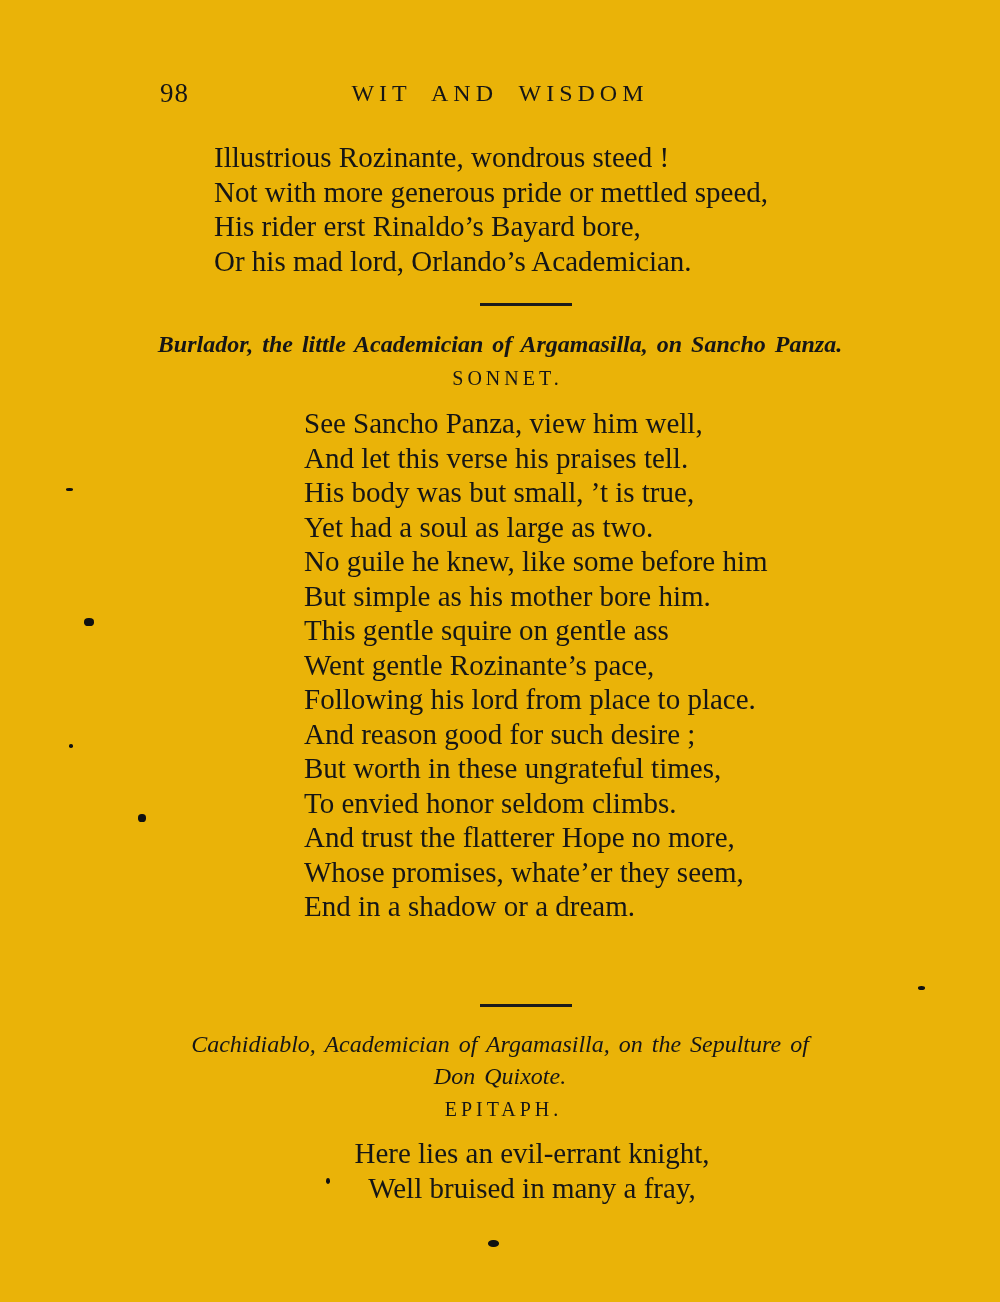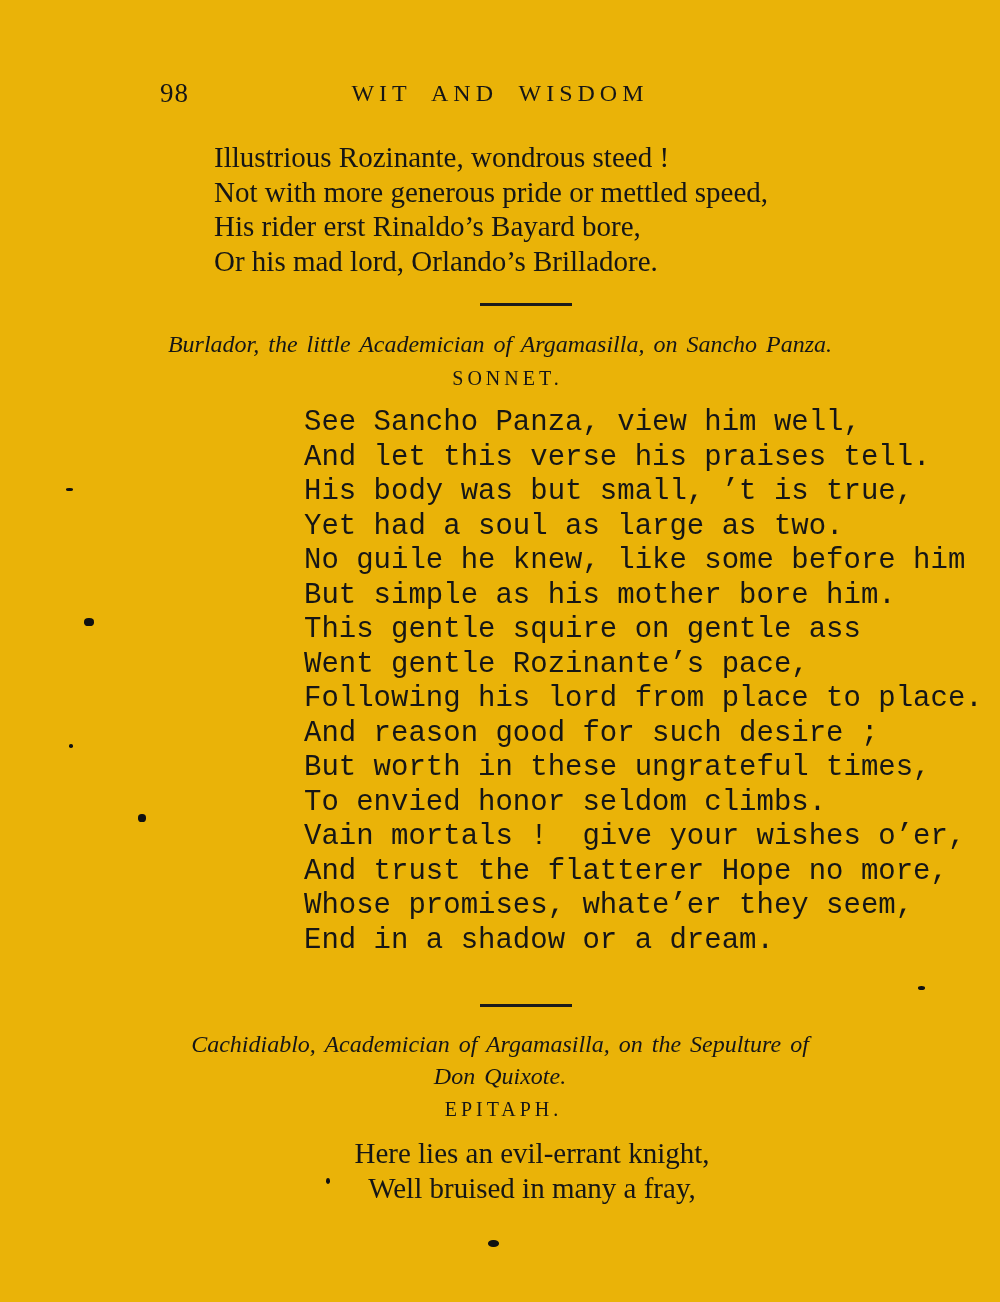--- a/index.html
+++ b/index.html
@@ -45,21 +45,20 @@
   }
   .opening-stanza {
     position: absolute;
     left: 190px;
     top: 140px;
   }
   .sonnet-body {
     position: absolute;
     left: 280px;
     top: 406px;
-    font-family: Liberation Mono, monospace;
   }
 
   
   .rule {
     position: absolute;
     left: 480px;
     width: 92px;
     height: 3px;
     background: #1b1b1b;
     border: none;
@@ -72,21 +71,21 @@
   .attribution {
     position: absolute;
     left: 50px;
     right: 50px;
     text-align: center;
     font-style: italic;
     font-size: 24px;
     line-height: 32px;
     word-spacing: 3px;
   }
-  .attribution-1 { top: 328px; }
+  .attribution-1 { top: 328px; font-weight: bold; }
   .attribution-2 { top: 1028px; }
 
   
   .section-heading {
     position: absolute;
     left: 0;
     right: 0;
     text-align: center;
     font-size: 20px;
     letter-spacing: 4px;
@@ -123,42 +122,41 @@
 
 <div id="page">
 
   <div class="page-number">98</div>
   <div class="running-head">WIT AND WISDOM</div>
 
   <div class="opening-stanza">
     <div class="poem-line">Illustrious Rozinante, wondrous steed !</div>
     <div class="poem-line">Not with more generous pride or mettled speed,</div>
     <div class="poem-line">His rider erst Rinaldo’s Bayard bore,</div>
-    <div class="poem-line">Or his mad lord, Orlando’s Brilladore.</div>
+    <div class="poem-line">Or his mad lord, Orlando’s Academician.</div>
   </div>
 
   <div class="rule rule-1"></div>
 
   <div class="attribution attribution-1">Burlador, the little Academician of Argamasilla, on Sancho Panza.</div>
   <div class="section-heading heading-sonnet">SONNET.</div>
 
   <div class="sonnet-body">
     <div class="poem-line">See Sancho Panza, view him well,</div>
     <div class="poem-line">And let this verse his praises tell.</div>
     <div class="poem-line">His body was but small, ’t is true,</div>
     <div class="poem-line">Yet had a soul as large as two.</div>
     <div class="poem-line">No guile he knew, like some before him</div>
     <div class="poem-line">But simple as his mother bore him.</div>
     <div class="poem-line">This gentle squire on gentle ass</div>
     <div class="poem-line">Went gentle Rozinante’s pace,</div>
     <div class="poem-line">Following his lord from place to place.</div>
     <div class="poem-line">And reason good for such desire ;</div>
     <div class="poem-line">But worth in these ungrateful times,</div>
     <div class="poem-line">To envied honor seldom climbs.</div>
-    <div class="poem-line">Vain mortals !  give your wishes o’er,</div>
     <div class="poem-line">And trust the flatterer Hope no more,</div>
     <div class="poem-line">Whose promises, whate’er they seem,</div>
     <div class="poem-line">End in a shadow or a dream.</div>
   </div>
 
   <div class="rule rule-2"></div>
 
   <div class="attribution attribution-2">
     <div>Cachidiablo, Academician of Argamasilla, on the Sepulture of</div>
     <div>Don Quixote.</div>

